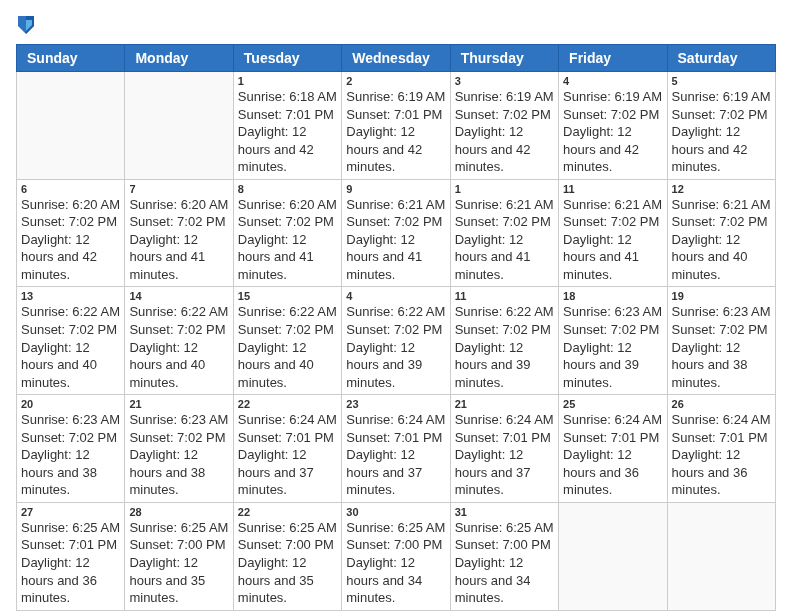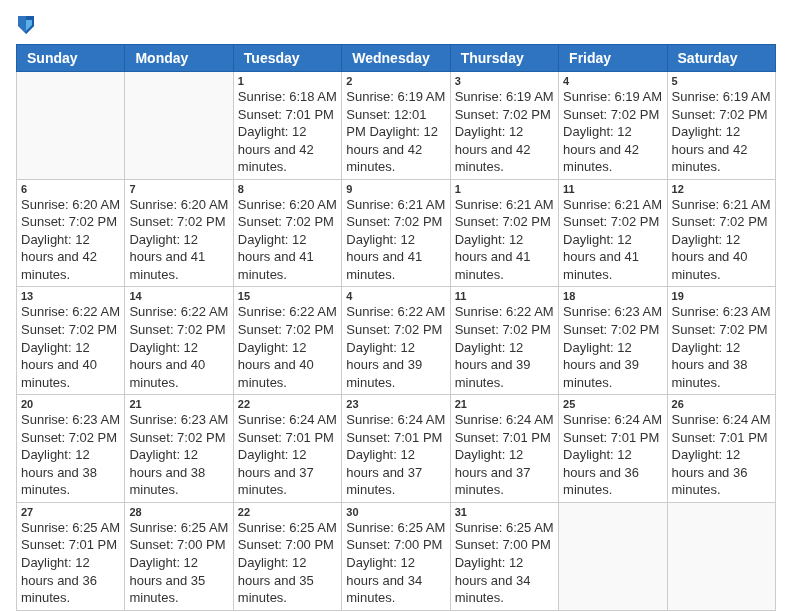--- a/index.html
+++ b/index.html
@@ -141,21 +141,21 @@
           <td class="empty"></td>
           <td>
             <span class="day-number">1</span>
             <div class="day-info">Sunrise: 6:18 AM
 Sunset: 7:01 PM
 Daylight: 12 hours and 42 minutes.</div>
           </td>
           <td>
             <span class="day-number">2</span>
             <div class="day-info">Sunrise: 6:19 AM
-Sunset: 12:01 PM
+Sunset: 7:01 PM
 Daylight: 12 hours and 42 minutes.</div>
           </td>
           <td>
             <span class="day-number">3</span>
             <div class="day-info">Sunrise: 6:19 AM
 Sunset: 7:02 PM
 Daylight: 12 hours and 42 minutes.</div>
           </td>
           <td>
             <span class="day-number">4</span>

